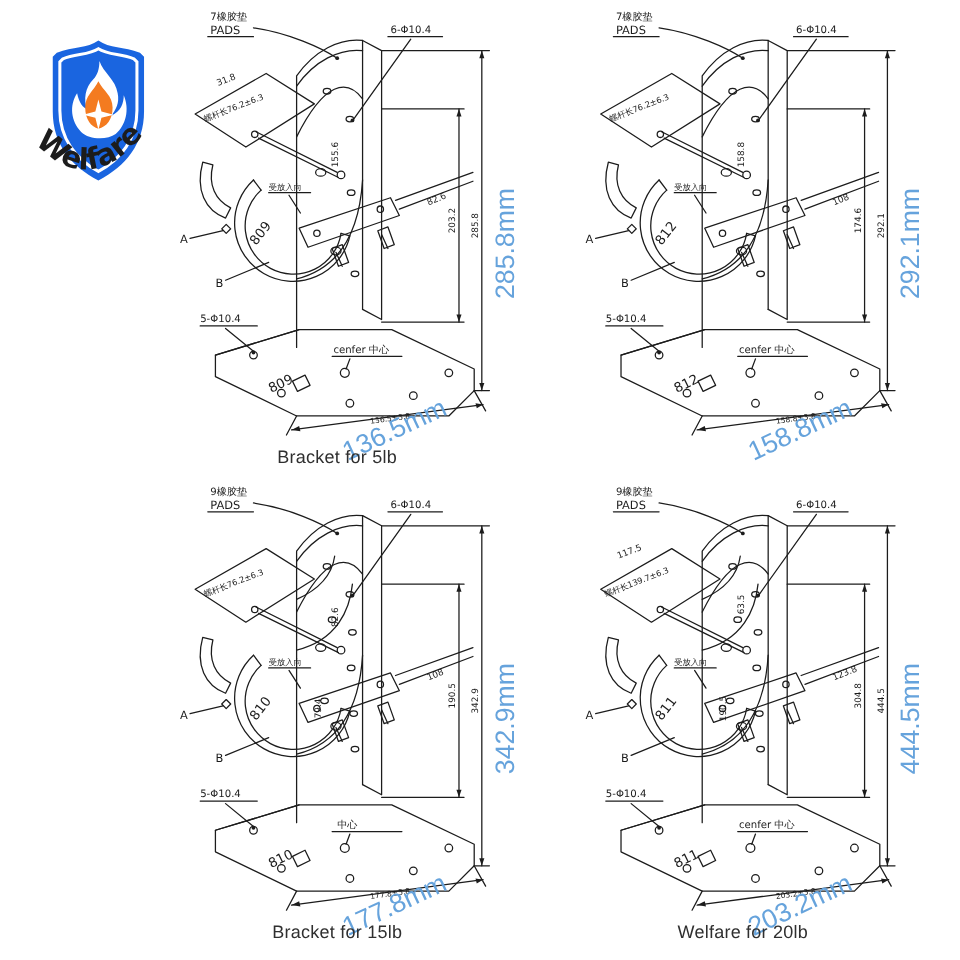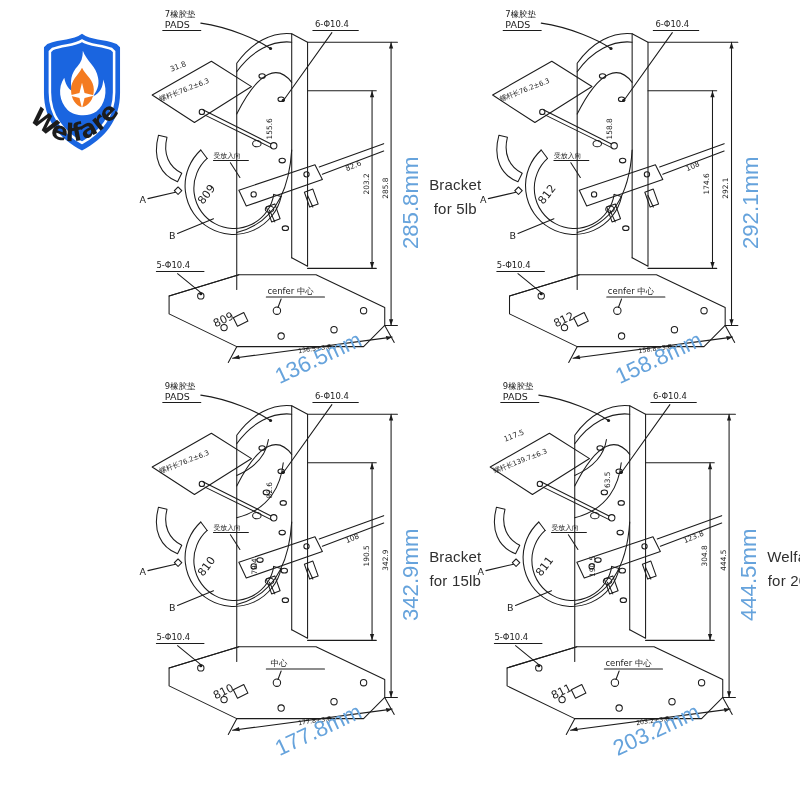--- a/index.html
+++ b/index.html
@@ -5,21 +5,21 @@
   html,body{margin:0;padding:0;}
   body{
     width:800px;height:800px;position:relative;background:#ffffff;
     font-family:"Liberation Sans",sans-serif;overflow:hidden;
   }
   .logo{position:absolute;left:18px;top:22px;width:128px;height:142px;}
   .grid{
     position:absolute;left:112px;top:2px;width:676px;
     display:grid;grid-template-columns:338px 338px;grid-row-gap:2px;
   }
-  .panel{display:flex;flex-direction:row;align-items:center;}
+  .panel{display:flex;flex-direction:column;align-items:center;}
   .panel svg.drawing{width:322px;height:370px;overflow:visible;}
   .caption{
     font-size:15px;color:#2f2f2f;text-align:center;height:26px;line-height:24px;
     letter-spacing:.2px;margin-top:-2px;
   }
   
   .art path,.art line,.art circle,.art ellipse,.art rect,.art polygon{
     fill:none;stroke:#1c1c1c;stroke-width:1;stroke-linecap:round;stroke-linejoin:round;
   }
   .art .dot{fill:#1c1c1c;stroke:none;}

